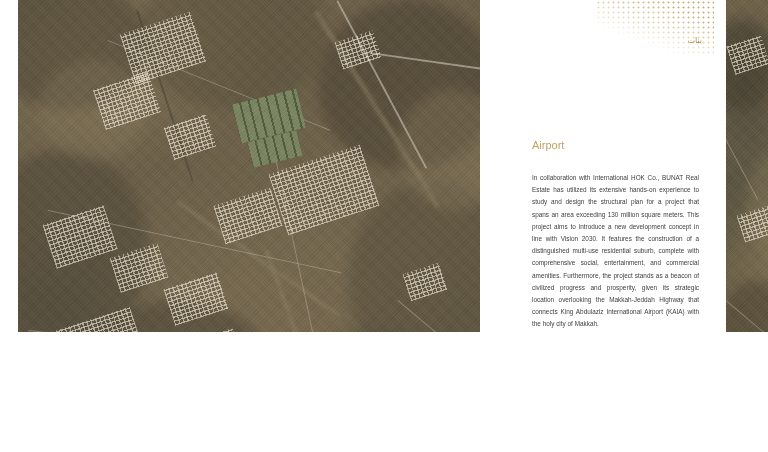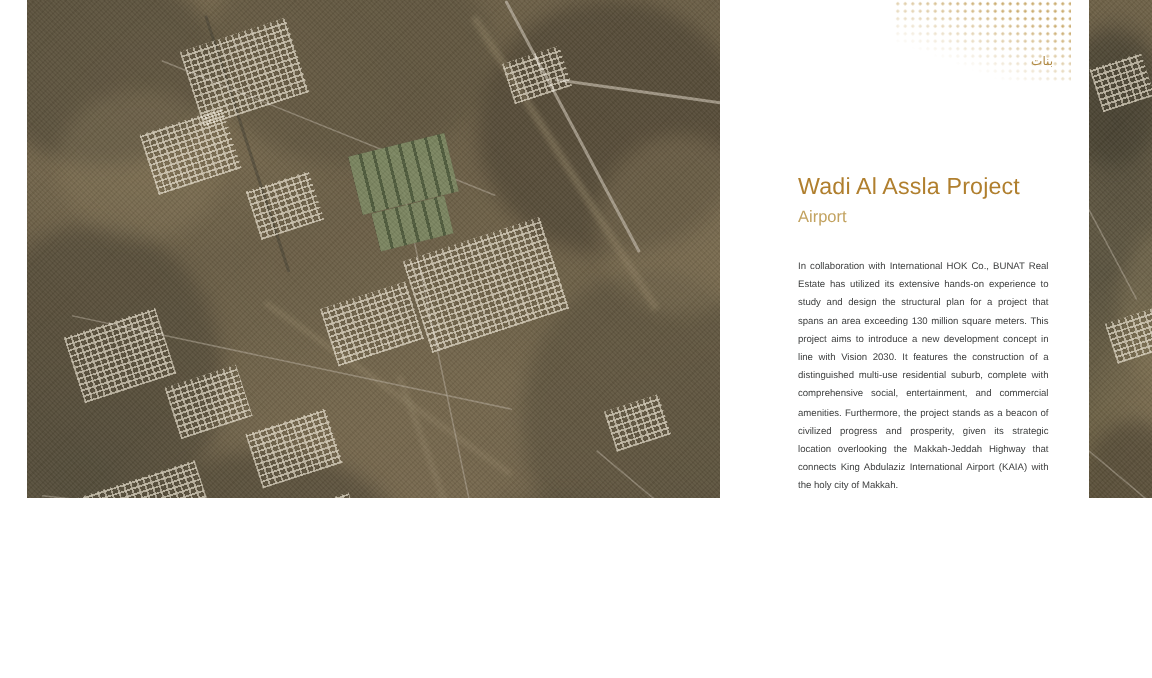--- a/index.html
+++ b/index.html
@@ -240,21 +240,20 @@
     <div class="urban rot" style="left:320px;top:36px;width:40px;height:28px;"></div>
     <div class="urban rot" style="left:388px;top:268px;width:38px;height:28px;"></div>
 
     <div class="sat-noise"></div>
     <div class="sat-vignette"></div>
   </div>
 
   <div class="content">
     <div class="dot-pattern"></div>
     <div class="brand-mark">بنات</div>
-    <div class="project-title">Wadi Al Assla Project</div>
     <div class="project-city">Airport</div>
     <div class="body-copy">In collaboration with International HOK Co., BUNAT Real Estate has utilized its extensive hands-on experience to study and design the structural plan for a project that spans an area exceeding 130 million square meters. This project aims to introduce a new development concept in line with Vision 2030. It features the construction of a distinguished multi-use residential suburb, complete with comprehensive social, entertainment, and commercial amenities. Furthermore, the project stands as a beacon of civilized progress and prosperity, given its strategic location overlooking the Makkah-Jeddah Highway that connects King Abdulaziz International Airport (KAIA) with the holy city of Makkah.</div>
   </div>
 
   <div class="seam" style="left:706px;"></div>
   <div class="strip">
     <div class="strip-base"></div>
     <div class="sat-blotch" style="left:-20px;top:20px;width:70px;height:90px;background:#433d2e;"></div>
     <div class="sat-blotch" style="left:20px;top:150px;width:70px;height:110px;background:#8b7c5c;opacity:0.4;"></div>
     <div class="sat-blotch" style="left:-10px;top:280px;width:80px;height:120px;background:#473f2f;"></div>

